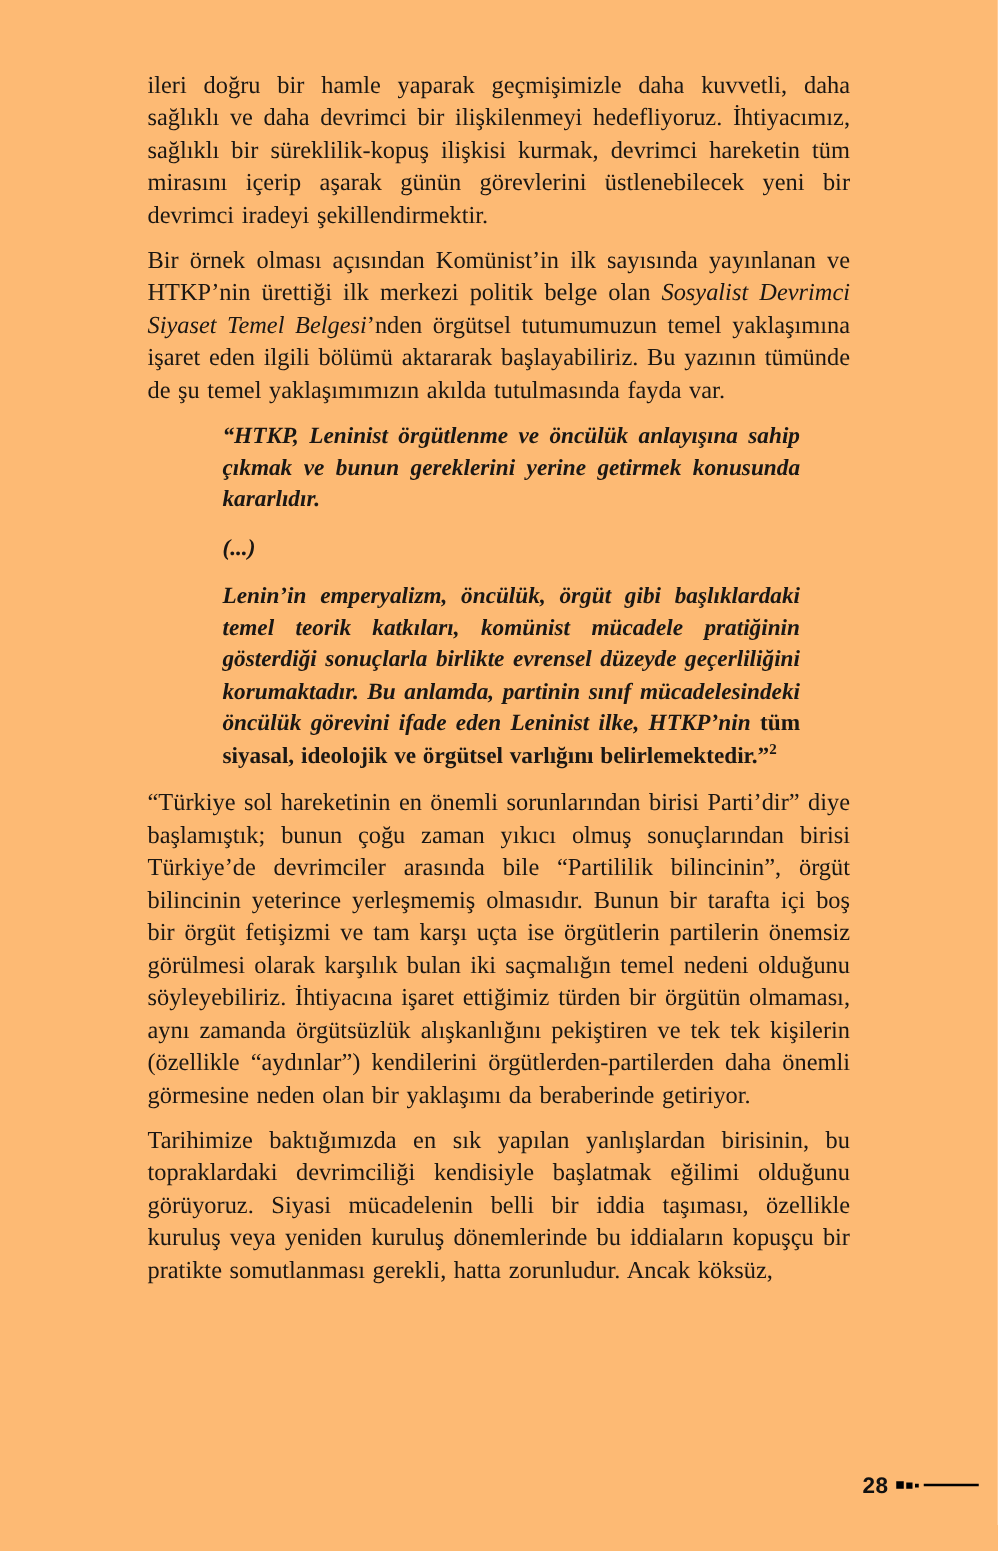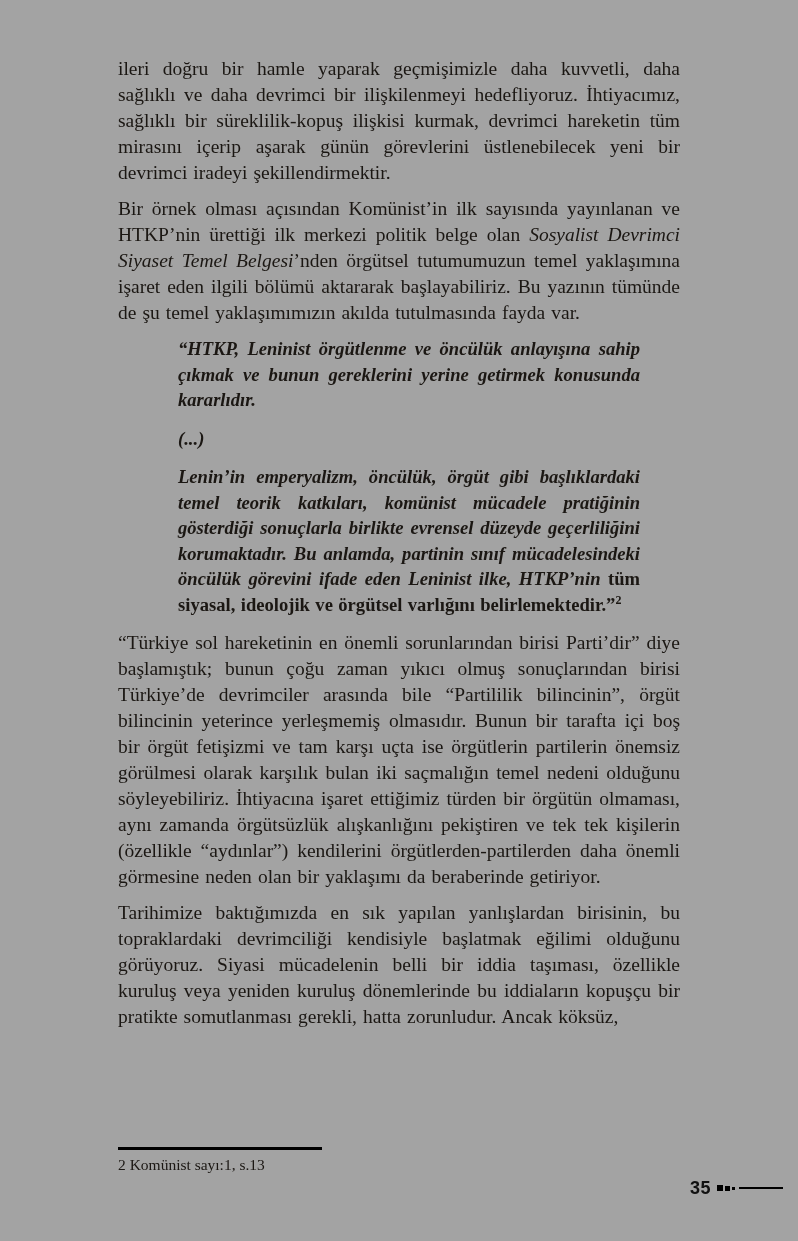--- a/index.html
+++ b/index.html
@@ -7,21 +7,21 @@
   body {
     position: relative;
     background: #ffffff;
     font-family: "Liberation Serif", serif;
     color: #1b1713;
     overflow: hidden;
   }
   .page {
     position: absolute;
     inset: 0;
-    background: #a3a3a3;
+    background: #fdba74;
   }
   .text-block {
     position: absolute;
     left: 118px;
     top: 56px;
     width: 562px;
   }
   .para {
     font-size: 19.5px;
     line-height: 26px;
@@ -102,27 +102,23 @@
   <main class="text-block">
       <p class="para"><span>ileri doğru bir hamle yaparak geçmişimizle daha kuvvetli, daha sağlıklı ve daha devrimci bir ilişkilenmeyi hedefliyoruz. İhtiyacımız, sağlıklı bir süreklilik-kopuş ilişkisi kurmak, devrimci hareketin tüm mirasını içerip aşarak günün görevlerini üstlenebilecek yeni bir devrimci iradeyi şekillendirmektir.</span></p>
       <p class="para"><span>Bir örnek olması açısından Komünist’in ilk sayısında yayınlanan ve HTKP’nin ürettiği ilk merkezi politik belge olan </span><span class="it">Sosyalist Devrimci Siyaset Temel Belgesi</span><span>’nden örgütsel tutumumuzun temel yaklaşımına işaret eden ilgili bölümü aktararak başlayabiliriz. Bu yazının tümünde de şu temel yaklaşımımızın akılda tutulmasında fayda var.</span></p>
       <p class="quote"><span class="it">“HTKP, Leninist örgütlenme ve öncülük anlayışına sahip çıkmak ve bunun gereklerini yerine getirmek konusunda kararlıdır.</span></p>
       <p class="quote"><span class="it">(...)</span></p>
       <p class="quote"><span class="it">Lenin’in emperyalizm, öncülük, örgüt gibi başlıklardaki temel teorik katkıları, komünist mücadele pratiğinin gösterdiği sonuçlarla birlikte evrensel düzeyde geçerliliğini korumaktadır. Bu anlamda, partinin sınıf mücadelesindeki öncülük görevini ifade eden Leninist ilke, HTKP’nin</span><span> tüm siyasal, ideolojik ve örgütsel varlığını belirlemektedir.”</span><span class="sup">2</span></p>
       <p class="para"><span>“Türkiye sol hareketinin en önemli sorunlarından birisi Parti’dir” diye başlamıştık; bunun çoğu zaman yıkıcı olmuş sonuçlarından birisi Türkiye’de devrimciler arasında bile “Partililik bilincinin”, örgüt bilincinin yeterince yerleşmemiş olmasıdır. Bunun bir tarafta içi boş bir örgüt fetişizmi ve tam karşı uçta ise örgütlerin partilerin önemsiz görülmesi olarak karşılık bulan iki saçmalığın temel nedeni olduğunu söyleyebiliriz. İhtiyacına işaret ettiğimiz türden bir örgütün olmaması, aynı zamanda örgütsüzlük alışkanlığını pekiştiren ve tek tek kişilerin (özellikle “aydınlar”) kendilerini örgütlerden-partilerden daha önemli görmesine neden olan bir yaklaşımı da beraberinde getiriyor.</span></p>
       <p class="para"><span>Tarihimize baktığımızda en sık yapılan yanlışlardan birisinin, bu topraklardaki devrimciliği kendisiyle başlatmak eğilimi olduğunu görüyoruz. Siyasi mücadelenin belli bir iddia taşıması, özellikle kuruluş veya yeniden kuruluş dönemlerinde bu iddiaların kopuşçu bir pratikte somutlanması gerekli, hatta zorunludur. Ancak köksüz,</span></p>
     </main>
 
-  <div class="footnote-area">
-    <div class="footnote-rule"></div>
-    <div class="footnote-text">2 Komünist sayı:1, s.13</div>
-  </div>
 
   <footer class="page-footer">
-    <span class="page-number">35</span>
+    <span class="page-number">28</span>
     <span class="orn-squares">
         <i class="sq s1"></i>
         <i class="sq s2"></i>
         <i class="sq s3"></i>
       </span>
     <span class="orn-line"></span>
   </footer>
 
 </div>
 

